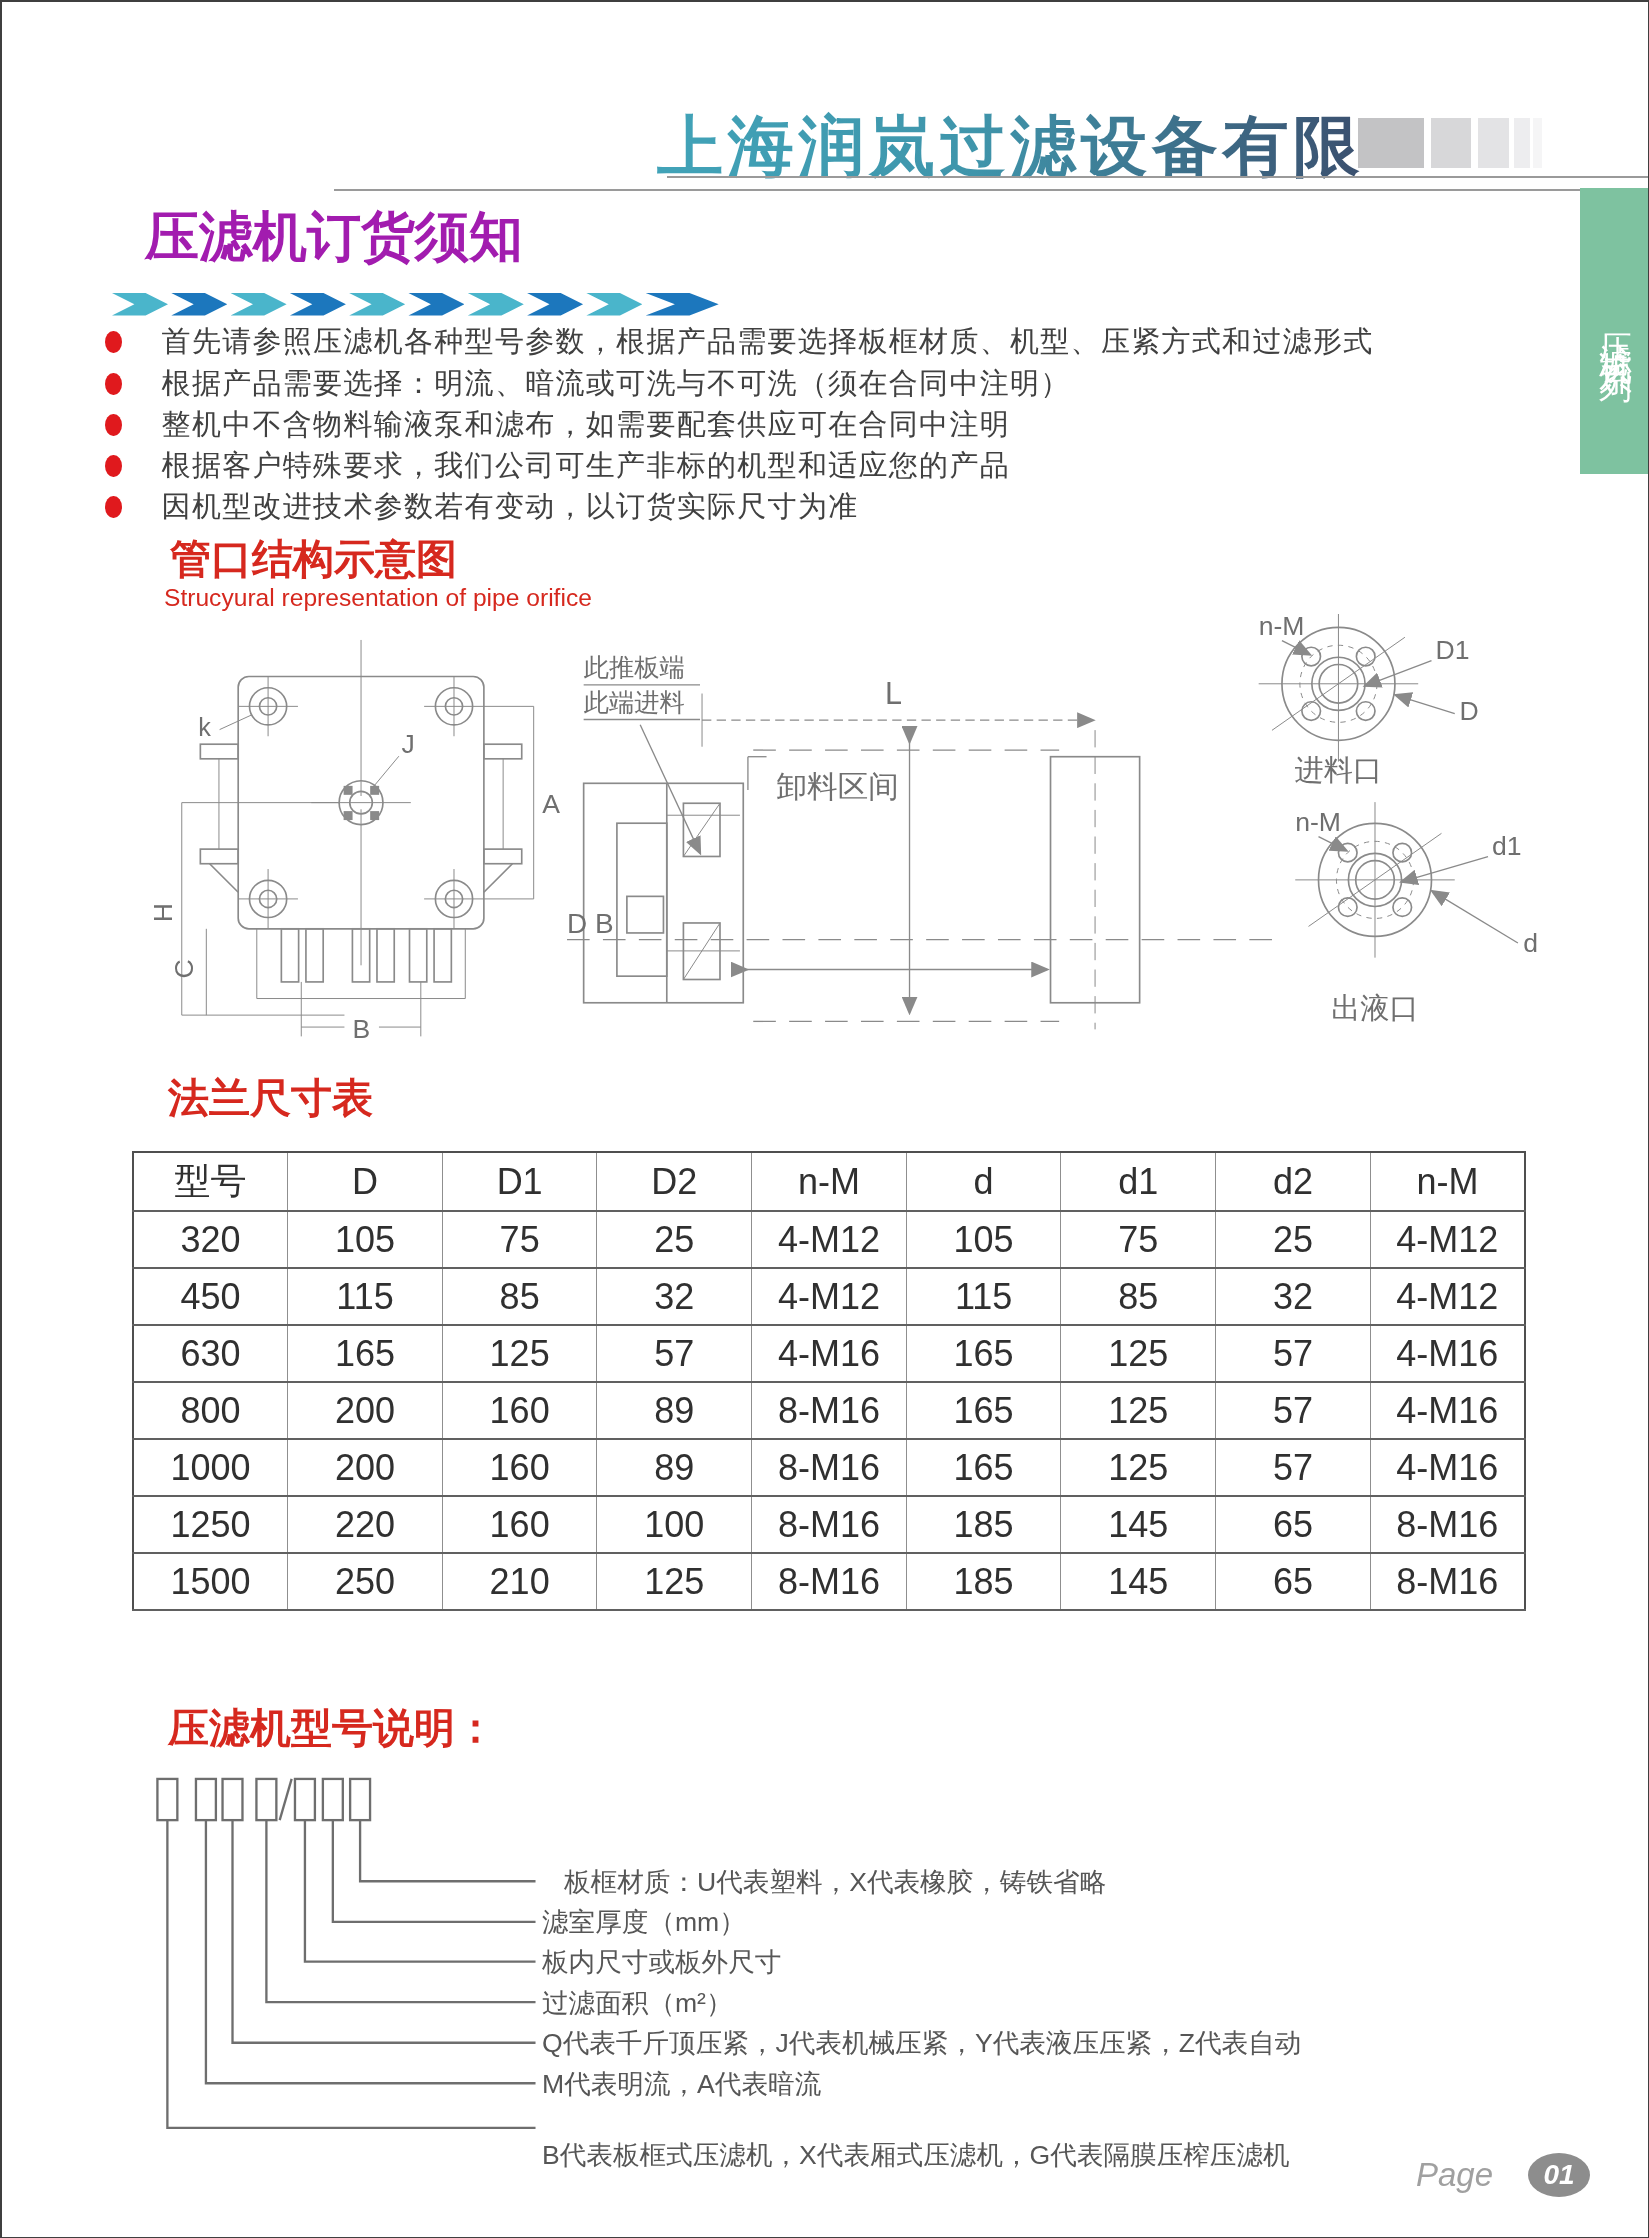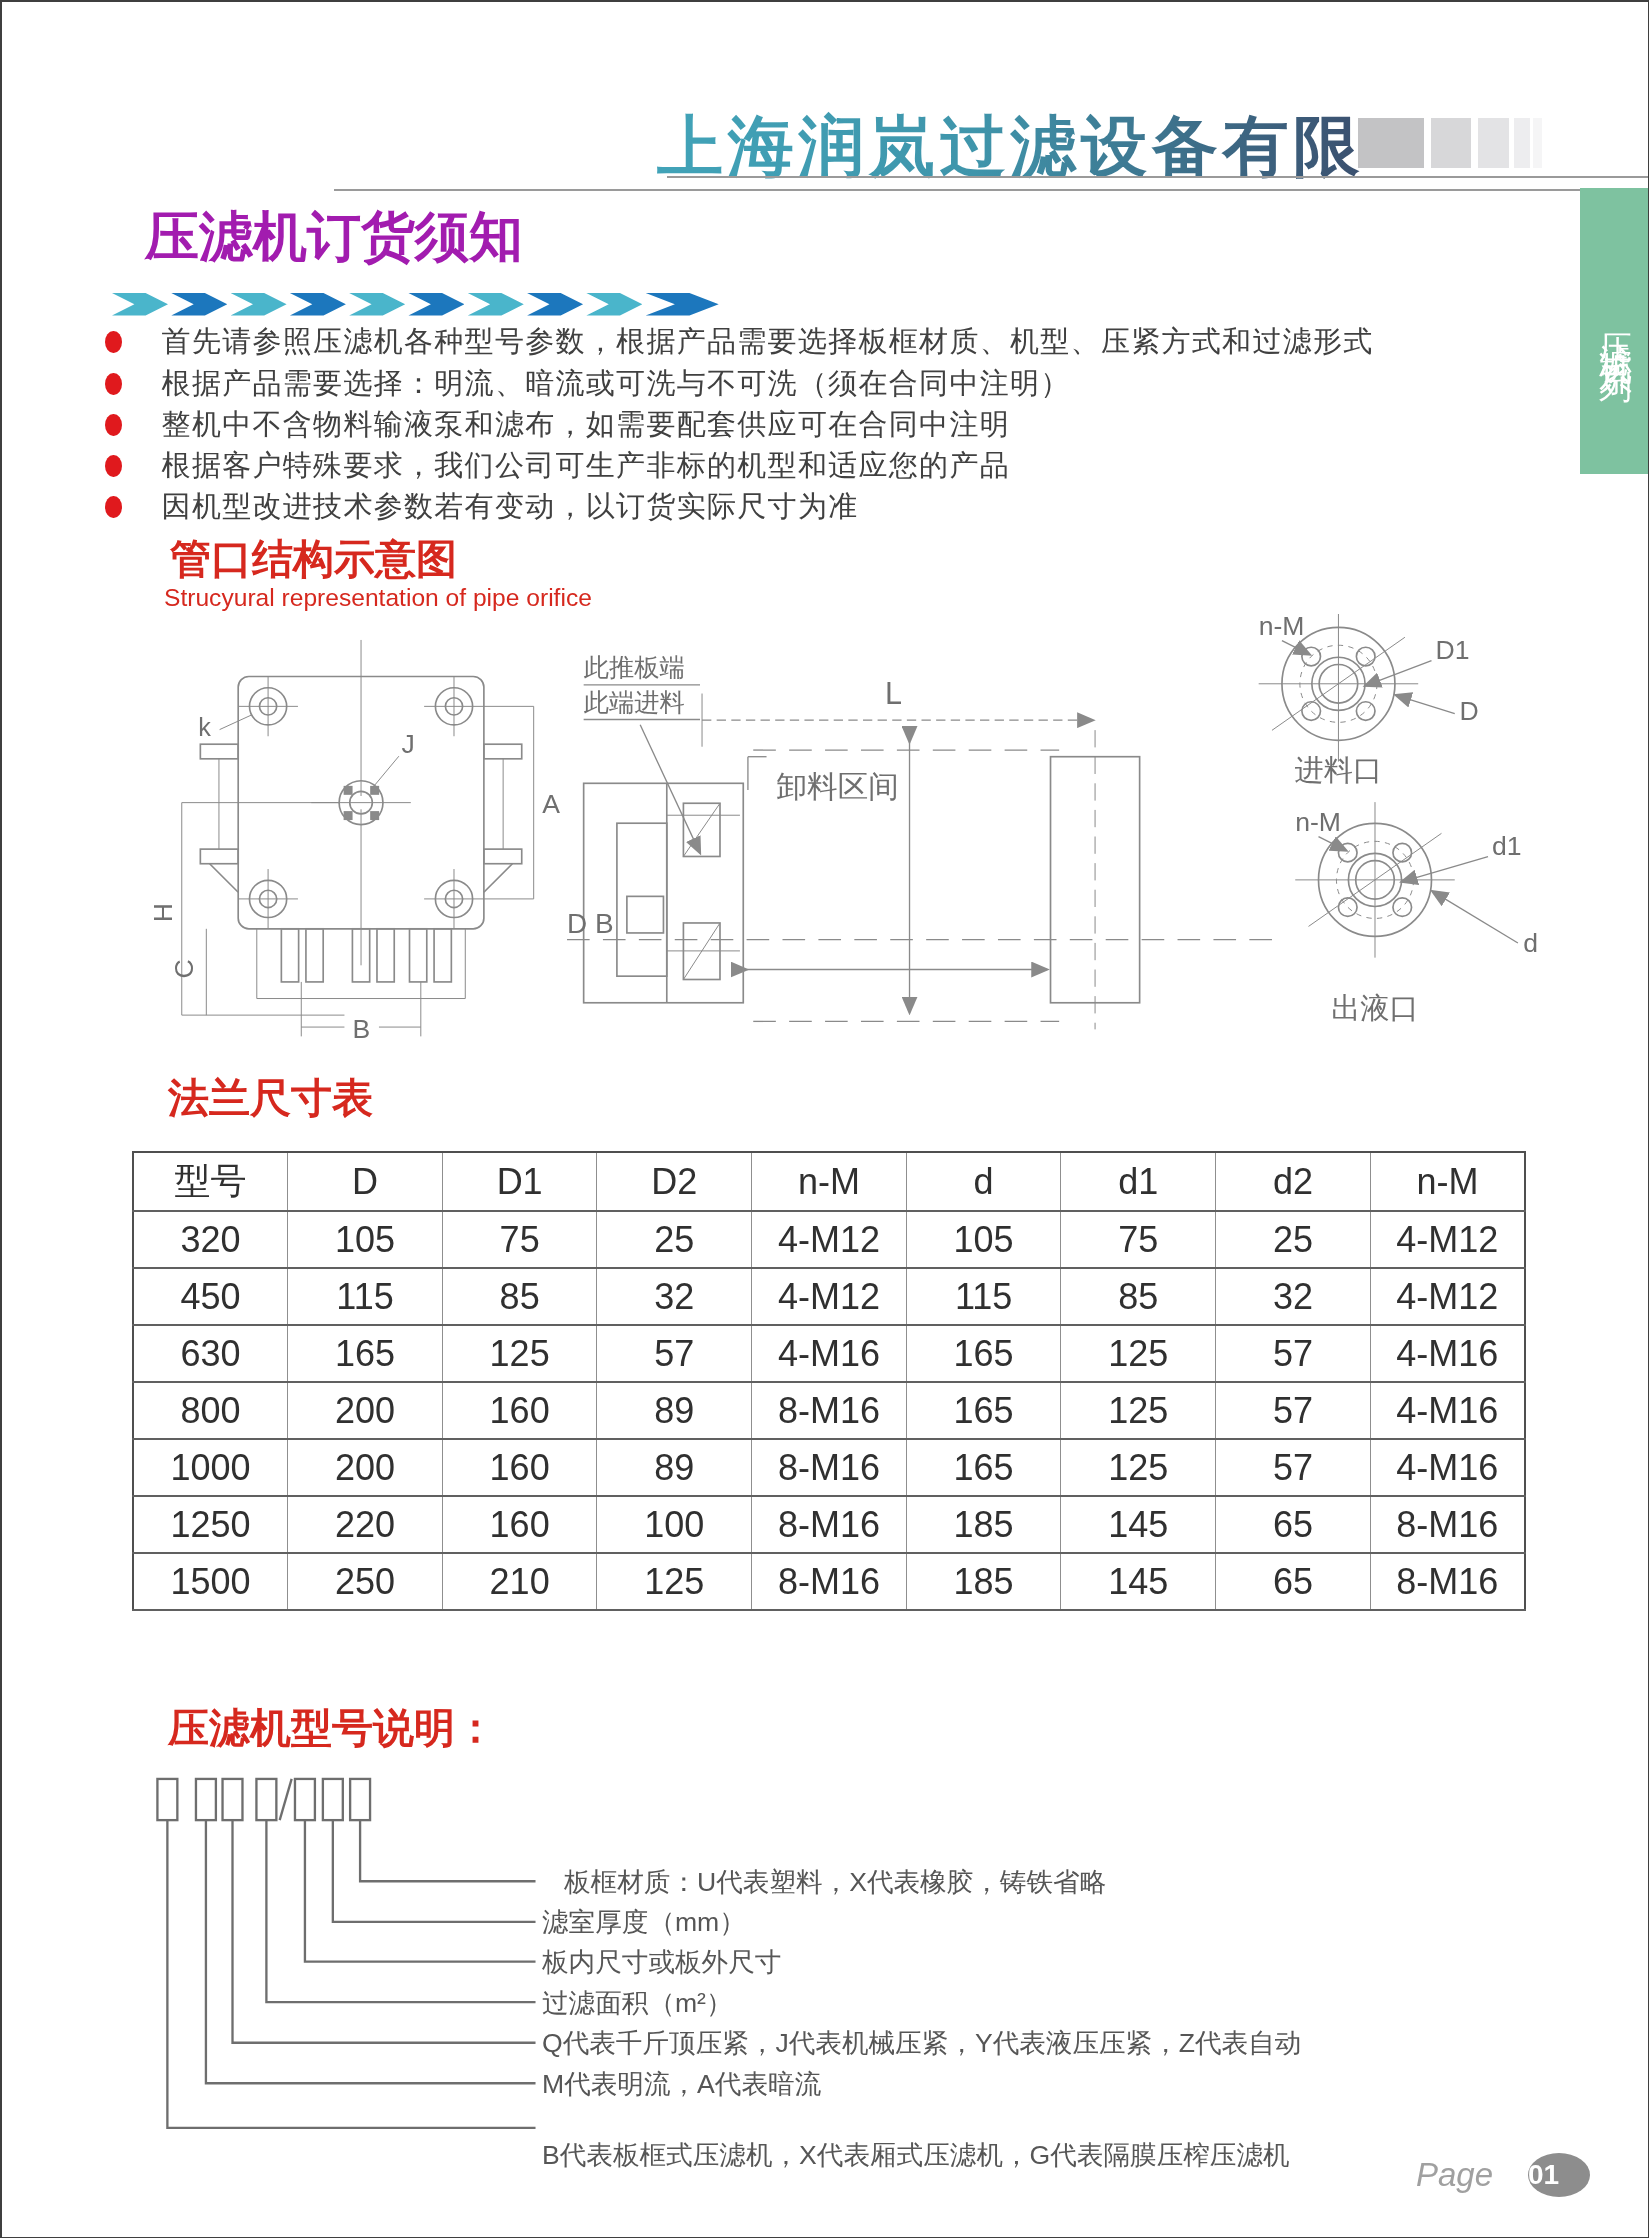--- a/index.html
+++ b/index.html
@@ -43,22 +43,22 @@
   .ftable th,.ftable td{border-left:1.3px solid #8f8f8f;border-bottom:2px solid #606060;
           font-size:36px;font-weight:normal;color:#303030;text-align:center;padding:0;}
   .ftable th{height:57px;} .ftable td{height:55px;}
 
   
   .model-label{left:540px;font-size:26.6px;color:#565656;white-space:nowrap;}
 
   
   .page-word{left:1414px;top:2154px;font-size:33px;font-style:italic;color:#a0a0a0;}
   .page-badge{left:1526px;top:2151px;width:62px;height:44px;border-radius:50%;background:#8d8d8d;
-      display:flex;align-items:center;color:#ffffff;
-      font-size:28px;font-weight:bold;}
+      display:flex;align-items:center;justify-content:center;color:#ffffff;
+      font-size:28px;font-style:italic;font-weight:bold;}
 </style>
 </head>
 <body>
 
 <div id="page">
 
   <div class="abs company">上海润岚过滤设备有限公司</div>
   <div class="abs deco" style="left:1356px;width:66px;background:#c3c3c5;"></div>
   <div class="abs deco" style="left:1429px;width:40px;background:#d7d7d9;"></div>
   <div class="abs deco" style="left:1476px;width:31px;background:#e3e3e5;"></div>

